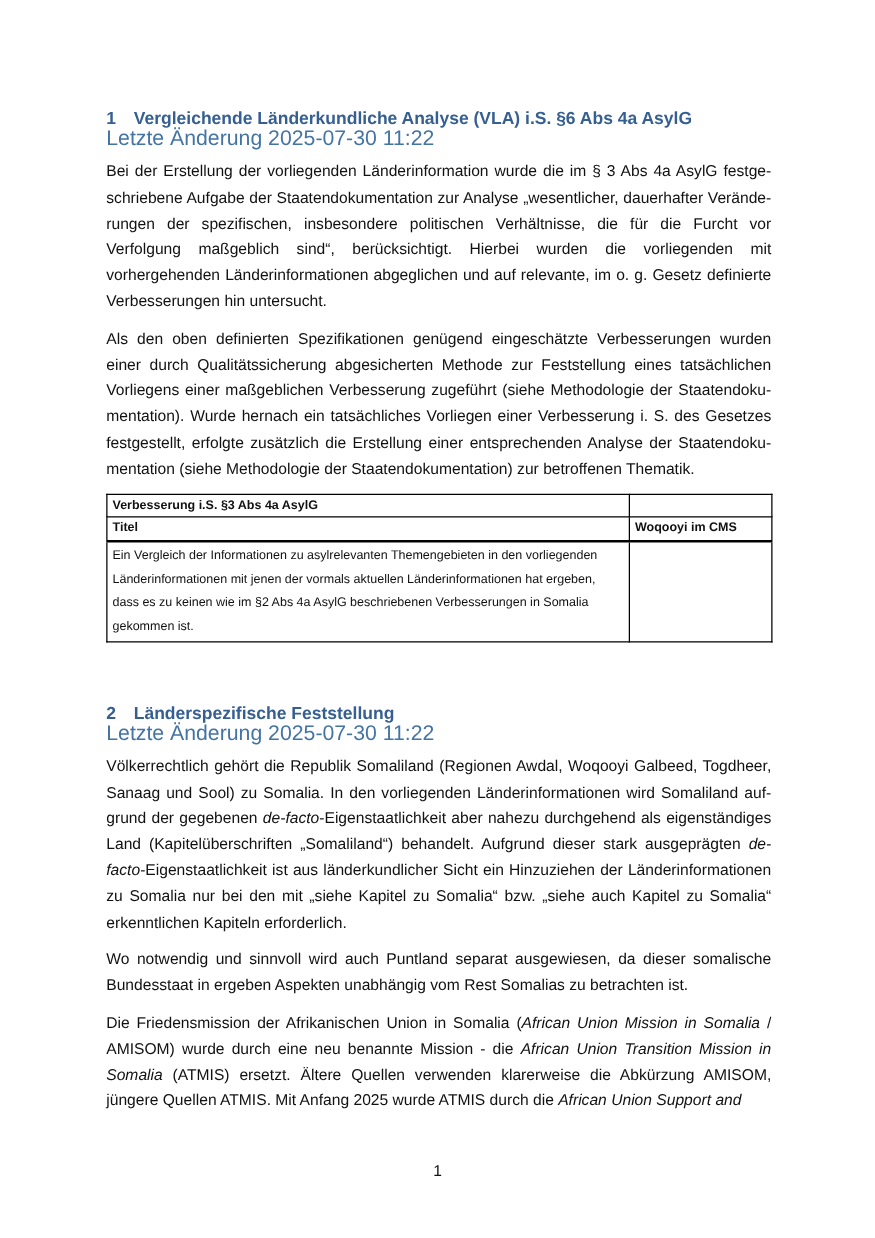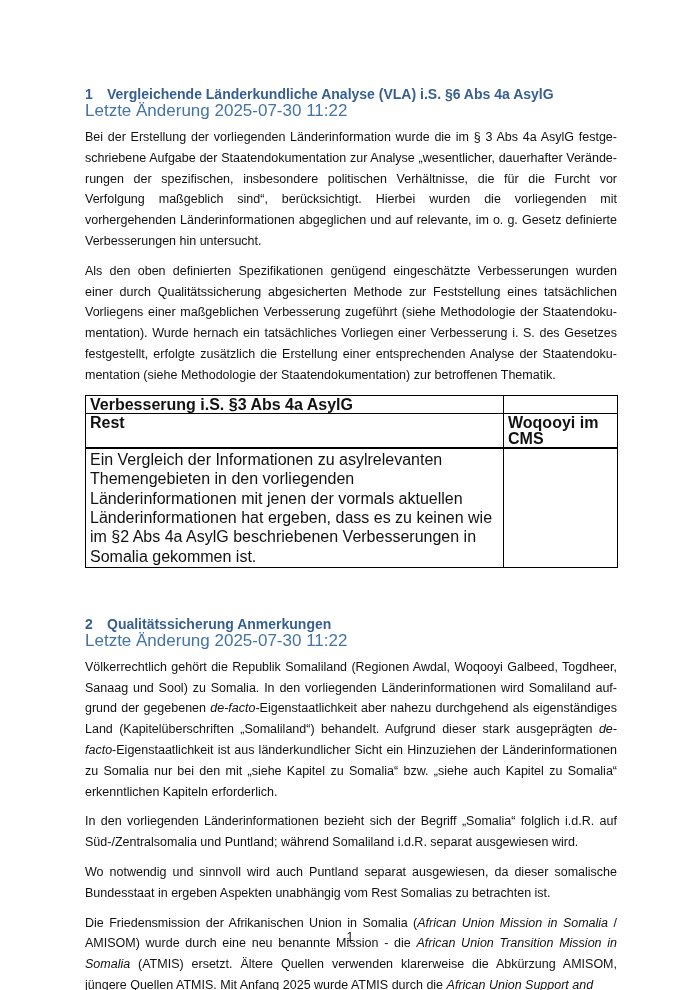--- a/index.html
+++ b/index.html
@@ -39,21 +39,21 @@
     hyphens:manual;-webkit-hyphens:manual;
   }
   p.body .italic{font-style:italic;}
   .section2{margin-top:48px;}
   table.tbl{
     border-collapse:collapse;width:100%;
     margin:0;table-layout:fixed;
   }
   table.tbl td,table.tbl th{
     border:1px solid var(--border_color);
-    font-size:16px;
+    font-size:10px;
     vertical-align:top;text-align:left;
     padding:1px 4px;
   }
   tr.cap-row td{font-weight:bold;line-height:15.5px;}
   tr.hdr-row th{font-weight:bold;line-height:15.5px;border-bottom:2px solid var(--border_color);}
   td.cell-body{line-height:19.3px;text-align:justify;padding:2px 4px 4px 4px;}
   col.c1{width:418px;}
   col.c2{width:114px;}
   .footer{
     position:absolute;left:0;right:0;bottom:46px;
@@ -80,40 +80,39 @@
       <colgroup>
           <col class="c1">
           <col class="c2">
         </colgroup>
       <tbody>
           <tr class="cap-row">
         <td>Verbesserung i.S. §3 Abs 4a AsylG</td>
         <td></td>
       </tr>
       <tr class="hdr-row">
-        <th>Rest</th>
+        <th>Titel</th>
         <th>Woqooyi im CMS</th>
       </tr>
       <tr>
         <td class="cell-body">Ein Vergleich der Informationen zu asylrelevanten Themengebieten in den vorliegenden Länderinformationen mit jenen der vormals aktuellen Länderinformationen hat ergeben, dass es zu keinen wie im §2 Abs 4a AsylG beschriebenen Verbesserungen in Somalia gekommen ist.</td>
         <td></td>
       </tr>
     </tbody>
       </table>
   </section>
 
   <section class="section2">
     <h1 class="sec">
       <span class="sec-num">2</span>
-      <span class="sec-title">Qualitätssicherung Anmerkungen</span>
+      <span class="sec-title">Länderspezifische Feststellung</span>
     </h1>
     <p class="meta">Letzte Änderung 2025-07-30 11:22</p>
 
     <p class="body"><span>Völkerrechtlich gehört die Republik Somaliland (Regionen Awdal, Woqooyi Galbeed, Togdheer, Sanaag und Sool) zu Somalia. In den vorliegenden Länderinformationen wird Somaliland auf­grund der gegebenen </span><span class="italic">de-facto</span><span>-Eigenstaatlichkeit aber nahezu durchgehend als eigenständiges Land (Kapitelüberschriften „Somaliland“) behandelt. Aufgrund dieser stark ausgeprägten </span><span class="italic">de-facto</span><span>-Eigenstaatlichkeit ist aus länderkundlicher Sicht ein Hinzuziehen der Länderinformationen zu Somalia nur bei den mit „siehe Kapitel zu Somalia“ bzw. „siehe auch Kapitel zu Somalia“ erkenntlichen Kapiteln erforderlich.</span></p>
-    <p class="body"><span>In den vorliegenden Länderinformationen bezieht sich der Begriff „Somalia“ folglich i.d.R. auf Süd-/Zentralsomalia und Puntland; während Somaliland i.d.R. separat ausgewiesen wird.</span></p>
     <p class="body"><span>Wo notwendig und sinnvoll wird auch Puntland separat ausgewiesen, da dieser somalische Bundesstaat in ergeben Aspekten unabhängig vom Rest Somalias zu betrachten ist.</span></p>
     <p class="body"><span>Die Friedensmission der Afrikanischen Union in Somalia (</span><span class="italic">African Union Mission in Soma­lia</span><span> / AMISOM) wurde durch eine neu benannte Mission - die </span><span class="italic">African Union Transition Missi­on in Somalia</span><span> (ATMIS) ersetzt. Ältere Quellen verwenden klarerweise die Abkürzung AMISOM, jüngere Quellen ATMIS. Mit Anfang 2025 wurde ATMIS durch die </span><span class="italic">African Union Support and</span></p>
   </section>
 
 </div>
 
 <div class="footer">
   <span>1</span>
 </div>
 

